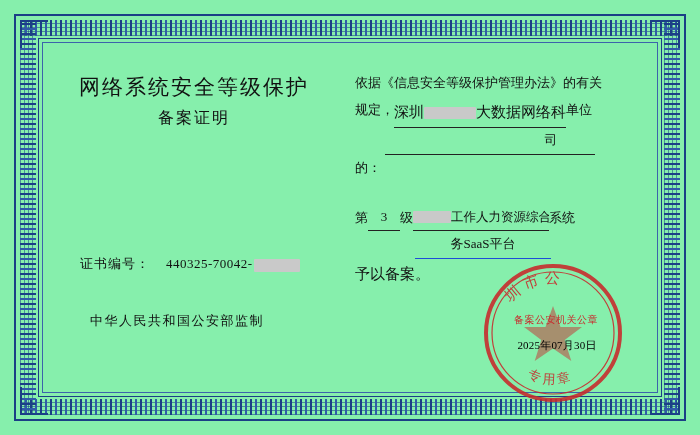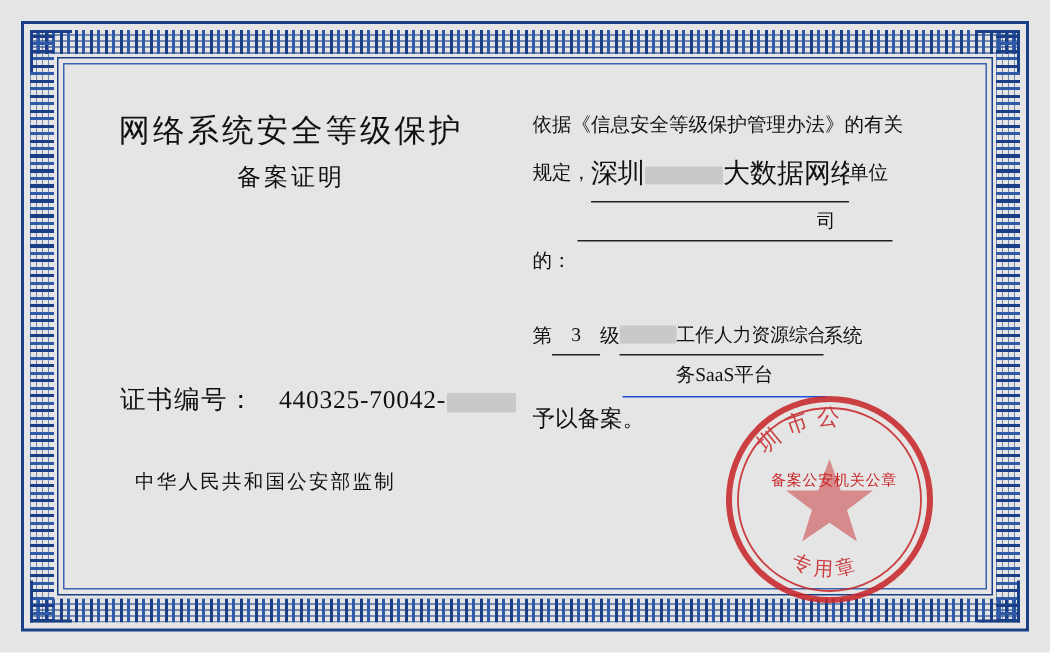--- a/index.html
+++ b/index.html
@@ -13,21 +13,21 @@
     font-family: "Liberation Serif", "DejaVu Serif", serif;
     overflow: hidden;
     position: relative;
   }
 
   .certificate {
     position: absolute;
     left: 0; top: 0;
     width: 700px;
     height: 435px;
-    background: #e5e5e5;
+    background: #86efac;
   }
 
   
   .border-outer {
     position: absolute;
     left: 14px; top: 14px;
     right: 14px; bottom: 14px;
     border: 2px solid #1b3f86;
   }
   .band-top, .band-bottom, .band-left, .band-right {
@@ -117,21 +117,21 @@
     text-align: center;
     font-size: 16px;
     letter-spacing: 2px;
     color: #111;
   }
 
   .cert-no {
     position: absolute;
     left: 30px;
     top: 205px;
-    font-size: 17px;
+    font-size: 13px;
     color: #111;
     letter-spacing: 1px;
     white-space: nowrap;
   }
   .cert-no .num {
     margin-left: 16px;
     letter-spacing: 0.5px;
   }
   .redaction {
     display: inline-block;
@@ -159,36 +159,36 @@
     width: 300px;
     font-size: 13px;
     color: #111;
     line-height: 2.05;
   }
   .para-1 {
     text-indent: 0;
   }
   .line-row {
     display: flex;
-    align-items: center;
+    align-items: flex-start;
     white-space: nowrap;
   }
   .blank-field {
     position: relative;
     border-bottom: 1px solid #222;
     min-height: 17px;
     display: inline-block;
     text-align: center;
     overflow: hidden;
   }
   .f-company {
     width: 172px;
     vertical-align: bottom;
   }
-  .f-company .txt { font-size: 18px; }
+  .f-company .txt { font-size: 15px; }
   .r-company { width: 52px; height: 12px; vertical-align: -2px; }
 
   .company-second {
     text-align: right;
     padding-right: 38px;
     border-bottom: 1px solid #222;
     width: 172px;
     margin-left: 30px;
     font-size: 12.5px;
   }
@@ -344,14 +344,15 @@
         </text>
 
         <path id="sealBottomArc" d="M 25 88 A 52 52 0 0 0 125 88" fill="none"></path>
         <text font-size="13" fill="#c8282b" font-family="&quot;Liberation Serif&quot;, serif" letter-spacing="3">
           <textPath href="#sealBottomArc" startOffset="30%">专用章</textPath>
         </text>
       </g>
     </svg>
   </div>
   <div class="seal-org">备案公安机关公章</div>
+  <div class="seal-date">2025年07月30日</div>
 
 </div>
 
 </body></html>

